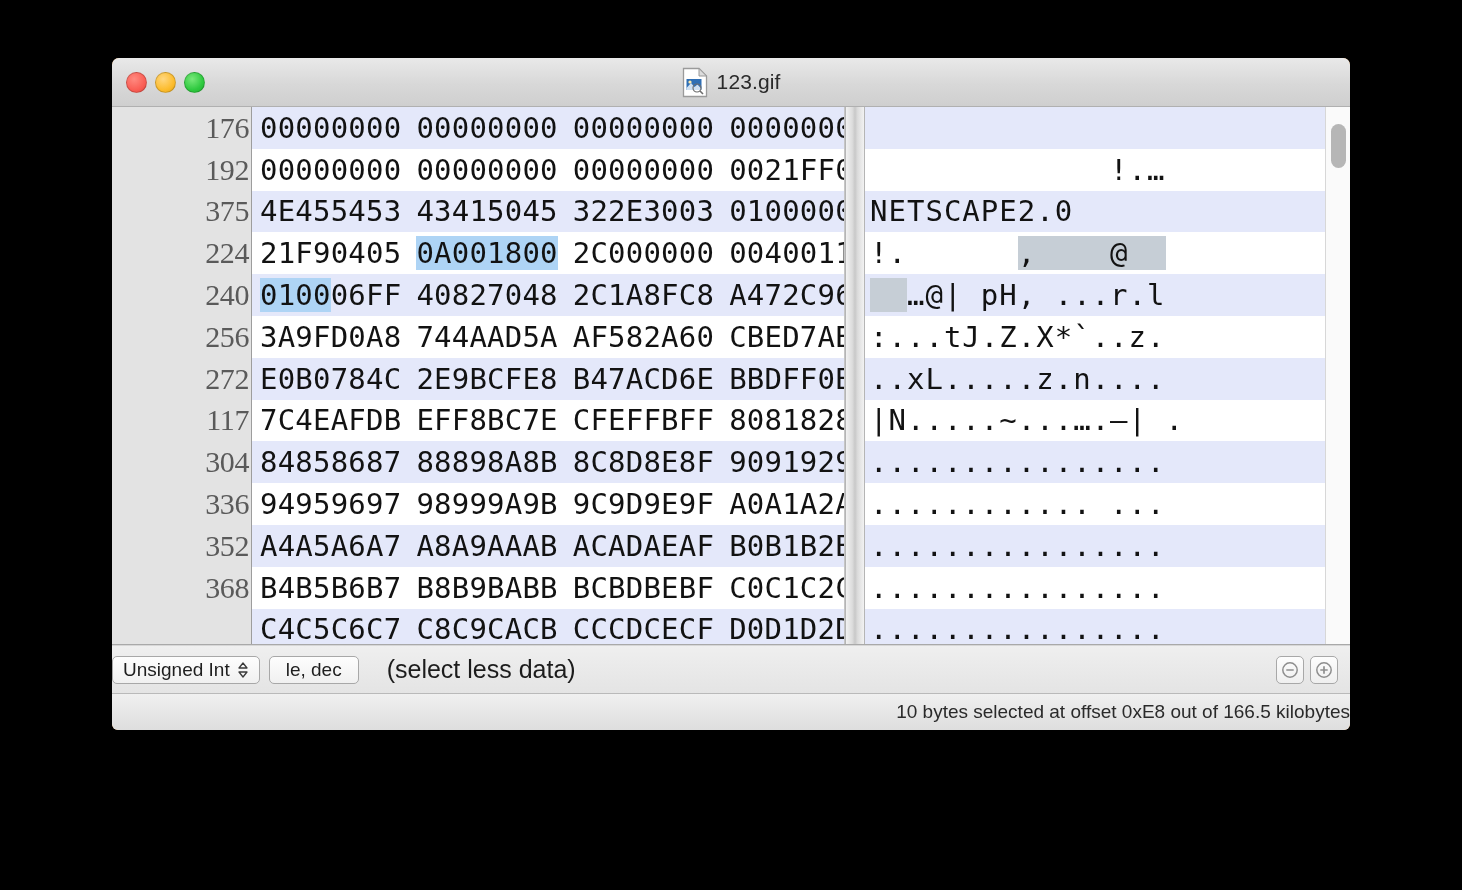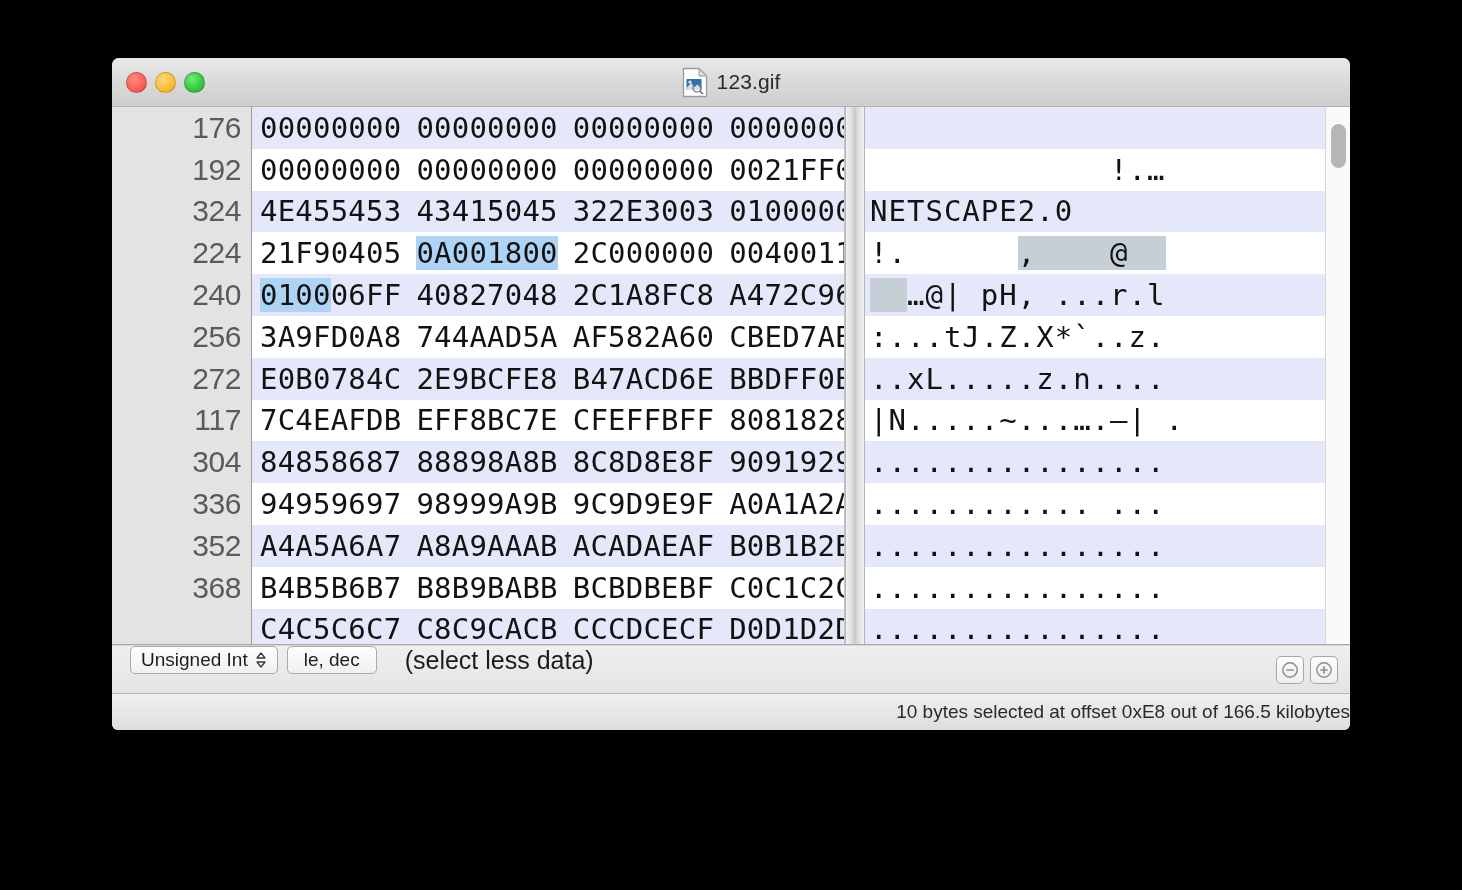--- a/index.html
+++ b/index.html
@@ -71,25 +71,25 @@
     flex: 0 0 139px;
     background: #e3e3e3;
     border-right: 1px solid #9d9d9d;
     position: relative;
   }
   .gutter-row {
     height: 41.8px;
     display: flex;
     align-items: center;
     justify-content: flex-end;
-    padding-right: 10px;
+    padding-right: 2px;
     box-sizing: border-box;
     font-size: 30px;
     color: #5a5a5a;
-    font-family: Liberation Sans, sans-serif;
+    font-family: Liberation Serif, serif;
     letter-spacing: -0.4px;
   }
 
   
   #hexpane {
     flex: 0 0 592px;
     position: relative;
     background: #fff;
     overflow: hidden;
     border-right: 1px solid #c6c6c6;
@@ -151,21 +151,22 @@
     border-radius: 8px;
     background: #b6b6b6;
   }
 
   
   #toolbar {
     flex: 0 0 47px;
     background: linear-gradient(to bottom, #efefef, #e4e4e4);
     border-top: 1px solid #d7d7d7;
     display: flex;
-    padding: 0 18px;
+    align-items: center;
+    padding: 0 0;
     position: relative;
   }
   .pill {
     height: 28px;
     border: 1px solid #a8a8a8;
     border-radius: 5px;
     background: linear-gradient(to bottom, #fdfdfd, #f0f0f0);
     display: flex; align-items: center;
     padding: 0 10px;
     font-size: 19px;
@@ -226,21 +227,21 @@
         <line x1="18" y1="24" x2="21" y2="27" stroke="#6d6d6d" stroke-width="1.6"></line>
       </svg>
       <span id="title-text">123.gif</span>
     </div>
   </div>
 
   <div id="hexarea">
     <div id="gutter">
         <div class="gutter-row">176</div>
         <div class="gutter-row">192</div>
-        <div class="gutter-row">324</div>
+        <div class="gutter-row">375</div>
         <div class="gutter-row">224</div>
         <div class="gutter-row">240</div>
         <div class="gutter-row">256</div>
         <div class="gutter-row">272</div>
         <div class="gutter-row">117</div>
         <div class="gutter-row">304</div>
         <div class="gutter-row">336</div>
         <div class="gutter-row">352</div>
         <div class="gutter-row">368</div>
       </div>

